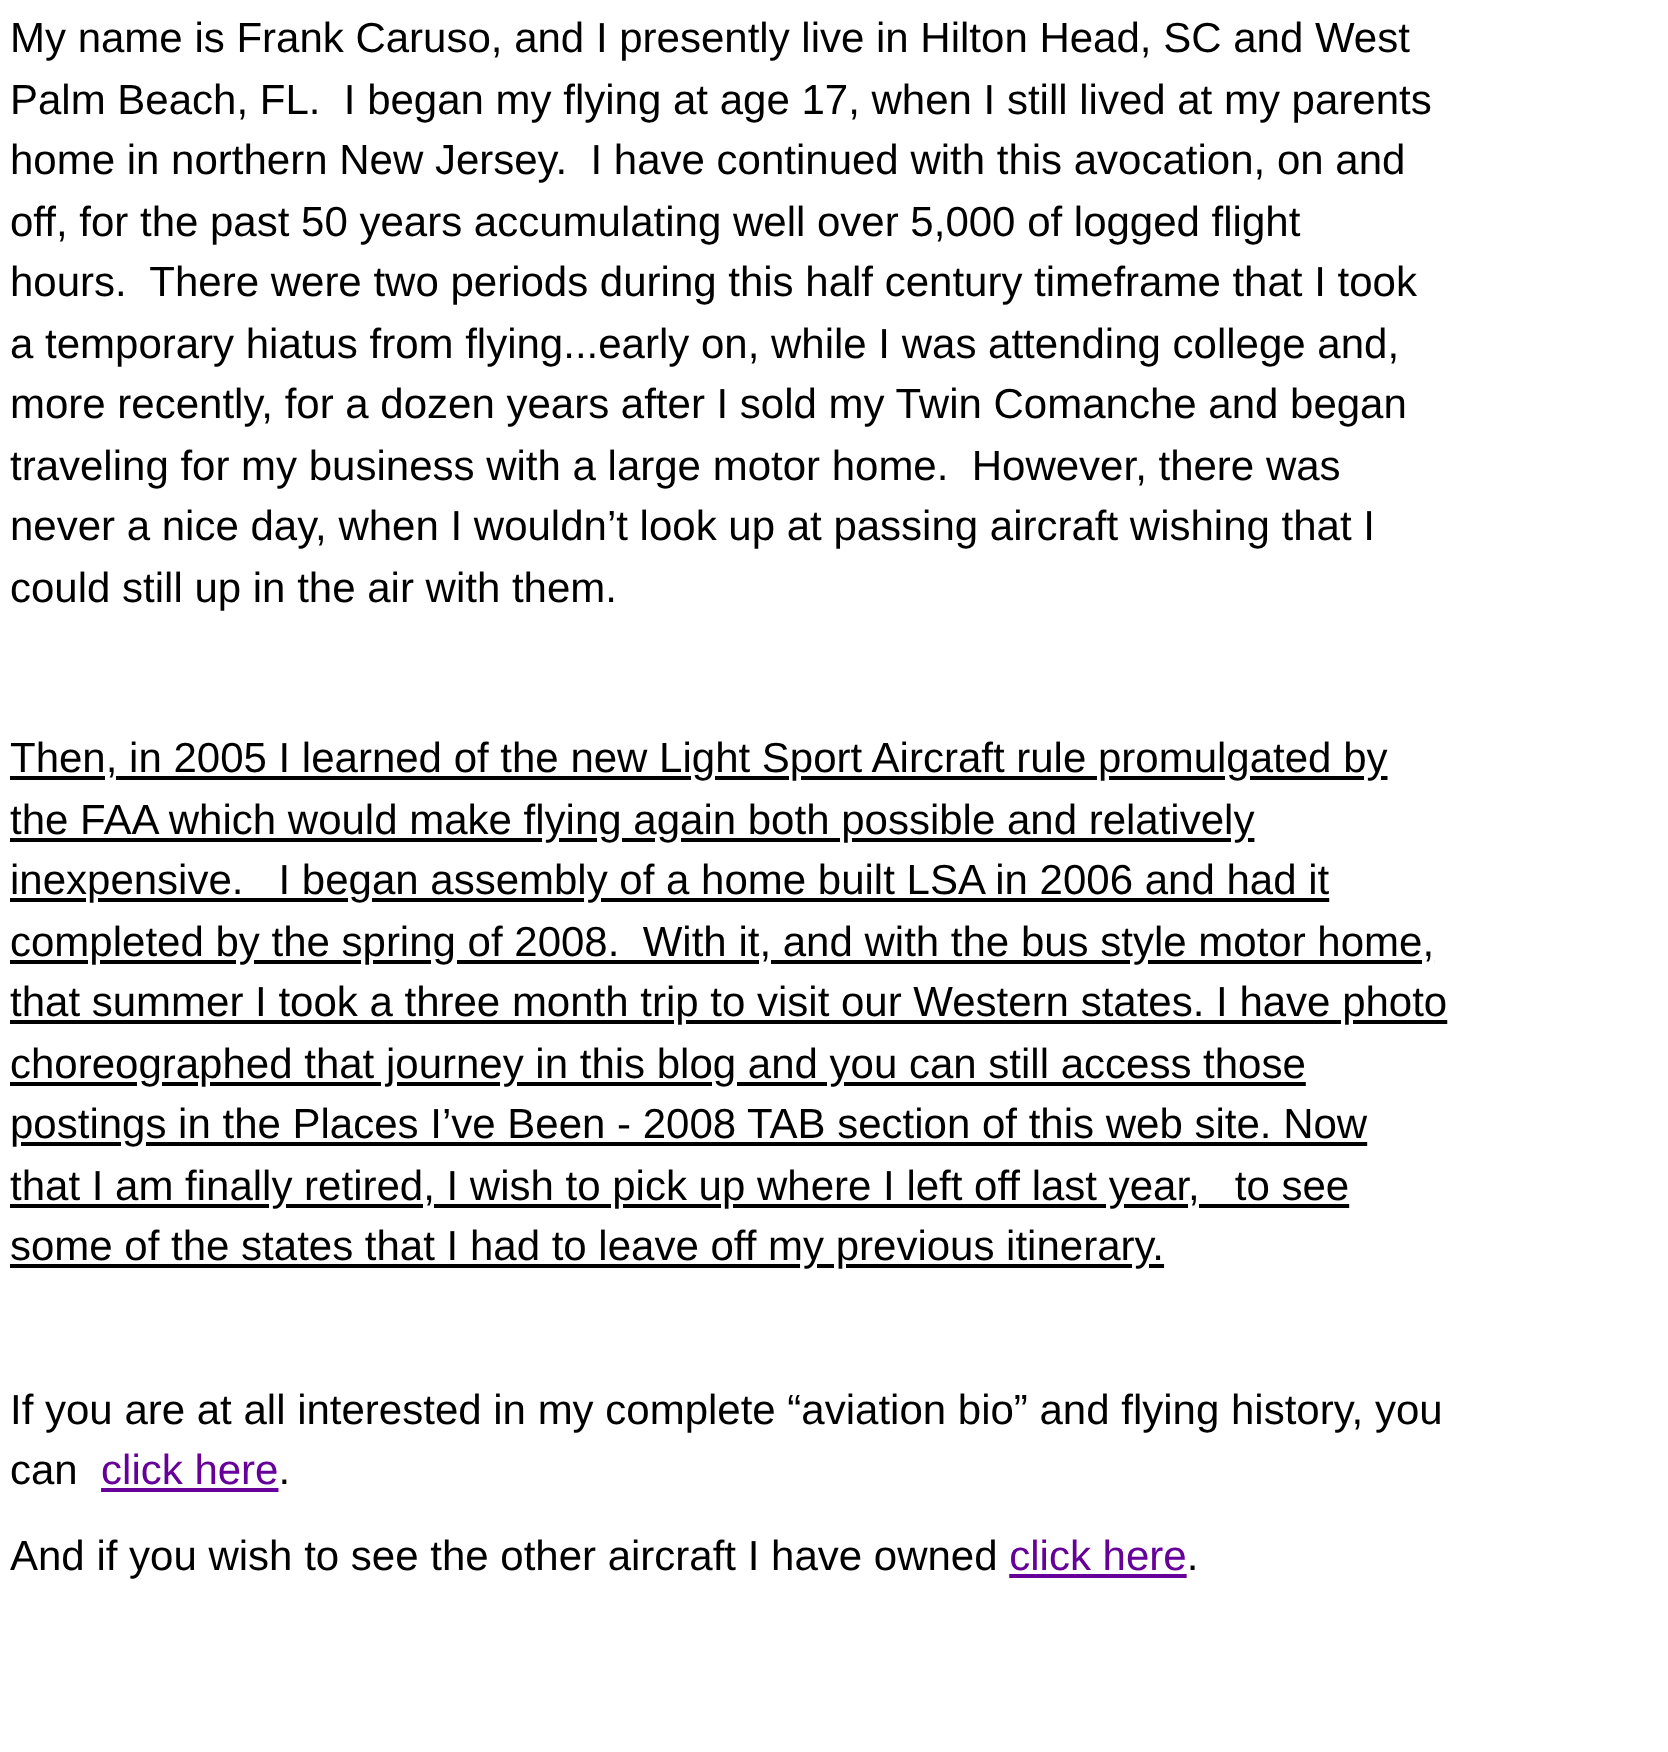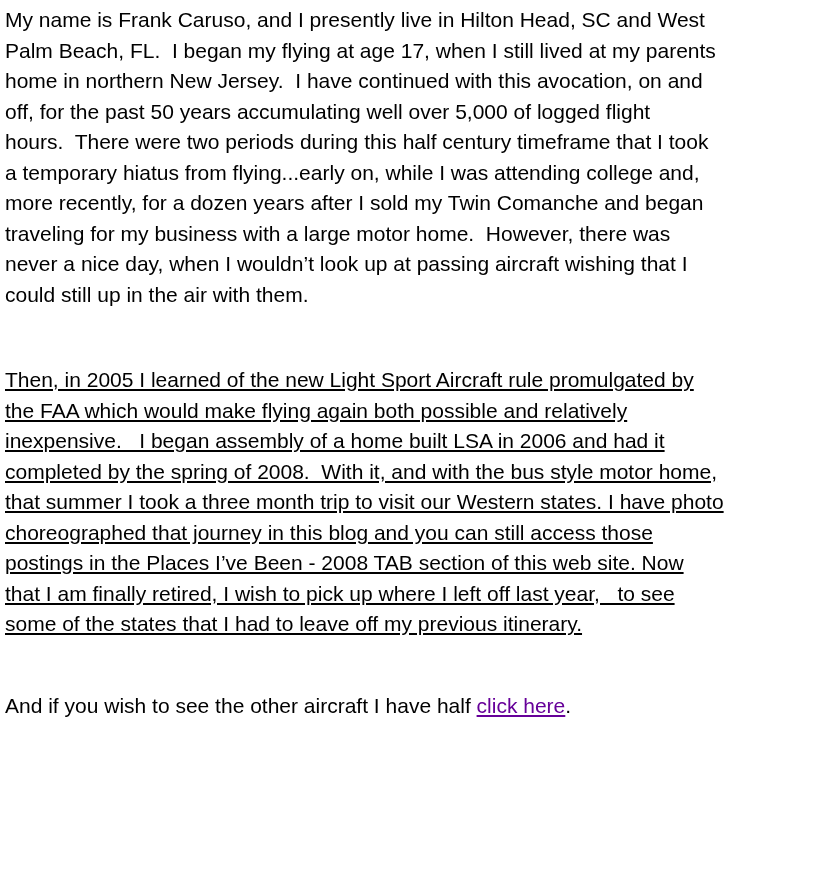--- a/index.html
+++ b/index.html
@@ -36,14 +36,15 @@
     text-decoration: underline;
     cursor: pointer;
   }
 </style>
 </head>
 <body>
 
 <div class="page" data-name="document-body">
     <p class="para" data-name="paragraph-bio-intro"><span data-name="text-run">My name is Frank Caruso, and I presently live in Hilton Head, SC and West</span><br><span data-name="text-run">Palm Beach, FL.  I began my flying at age 17, when I still lived at my parents</span><br><span data-name="text-run">home in northern New Jersey.  I have continued with this avocation, on and</span><br><span data-name="text-run">off, for the past 50 years accumulating well over 5,000 of logged flight</span><br><span data-name="text-run">hours.  There were two periods during this half century timeframe that I took</span><br><span data-name="text-run">a temporary hiatus from flying...early on, while I was attending college and,</span><br><span data-name="text-run">more recently, for a dozen years after I sold my Twin Comanche and began</span><br><span data-name="text-run">traveling for my business with a large motor home.  However, there was</span><br><span data-name="text-run">never a nice day, when I wouldn’t look up at passing aircraft wishing that I</span><br><span data-name="text-run">could still up in the air with them.</span></p>
     <p class="para" data-name="paragraph-lsa-story"><span data-name="text-run">Then, in 2005 I learned of the new Light Sport Aircraft rule promulgated by</span><br><span data-name="text-run">the FAA which would make flying again both possible and relatively</span><br><span data-name="text-run">inexpensive.   I began assembly of a home built LSA in 2006 and had it</span><br><span data-name="text-run">completed by the spring of 2008.  With it, and with the bus style motor home,</span><br><span data-name="text-run">that summer I took a three month trip to visit our Western states. I have photo</span><br><span data-name="text-run">choreographed that journey in this blog and you can still access those</span><br><span data-name="text-run">postings in the Places I’ve Been - 2008 TAB section of this web site. Now</span><br><span data-name="text-run">that I am finally retired, I wish to pick up where I left off last year,   to see</span><br><span data-name="text-run">some of the states that I had to leave off my previous itinerary.</span></p>
-    <p class="para" data-name="paragraph-other-aircraft-cta"><span data-name="text-run">And if you wish to see the other aircraft I have half </span><a class="link" data-name="other-aircraft-link">click here</a><span data-name="text-run">.</span></p>
+    <p class="para" data-name="paragraph-aviation-bio-cta"><span data-name="text-run">If you are at all interested in my complete “aviation bio” and flying history, you</span><br><span data-name="text-run">can  </span><a class="link" data-name="aviation-bio-link">click here</a><span data-name="text-run">.</span></p>
+    <p class="para" data-name="paragraph-other-aircraft-cta"><span data-name="text-run">And if you wish to see the other aircraft I have owned </span><a class="link" data-name="other-aircraft-link">click here</a><span data-name="text-run">.</span></p>
   </div>
 
 </body></html>

